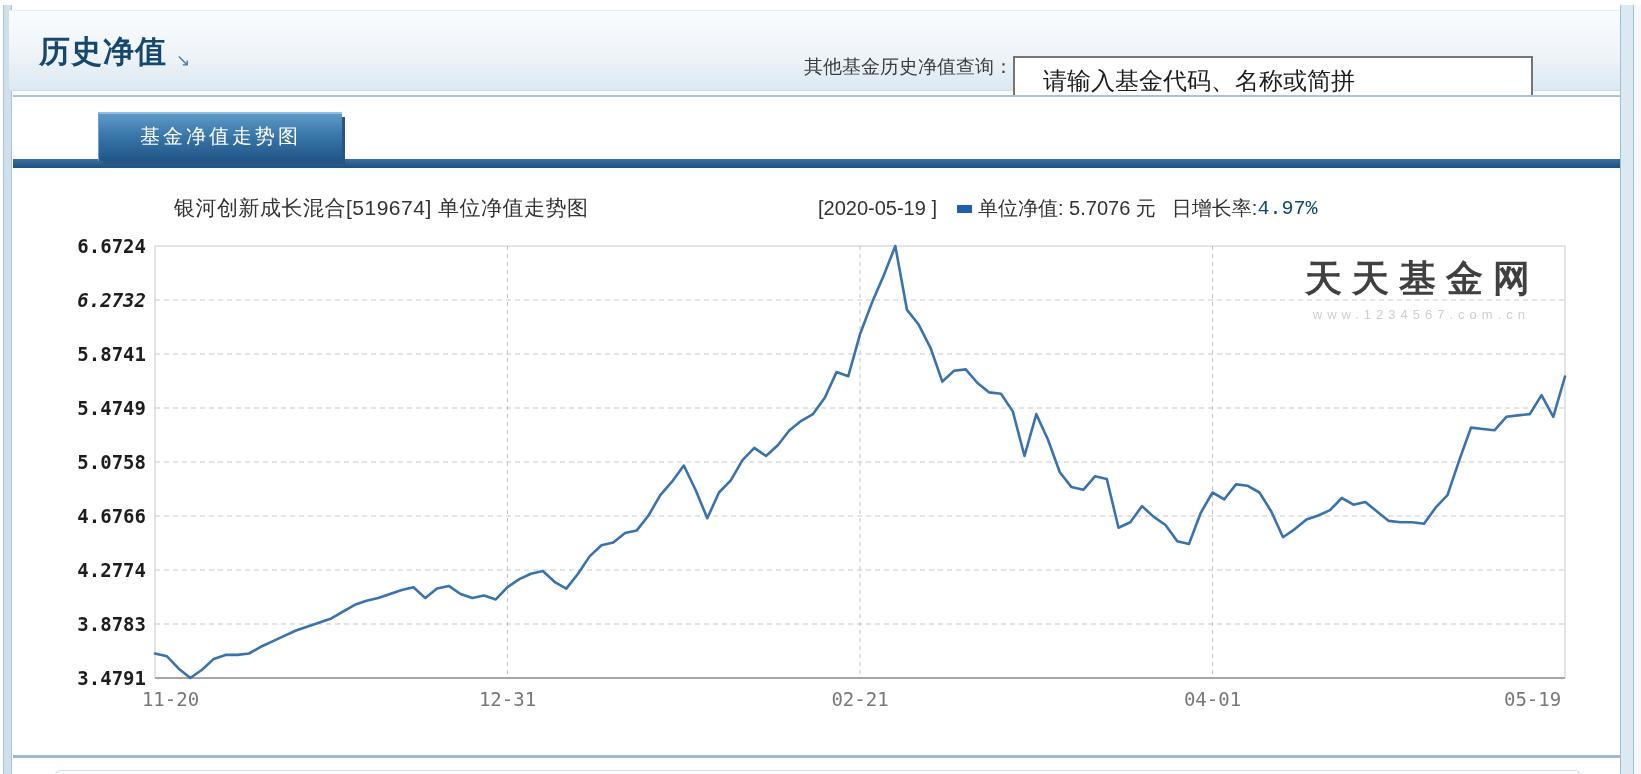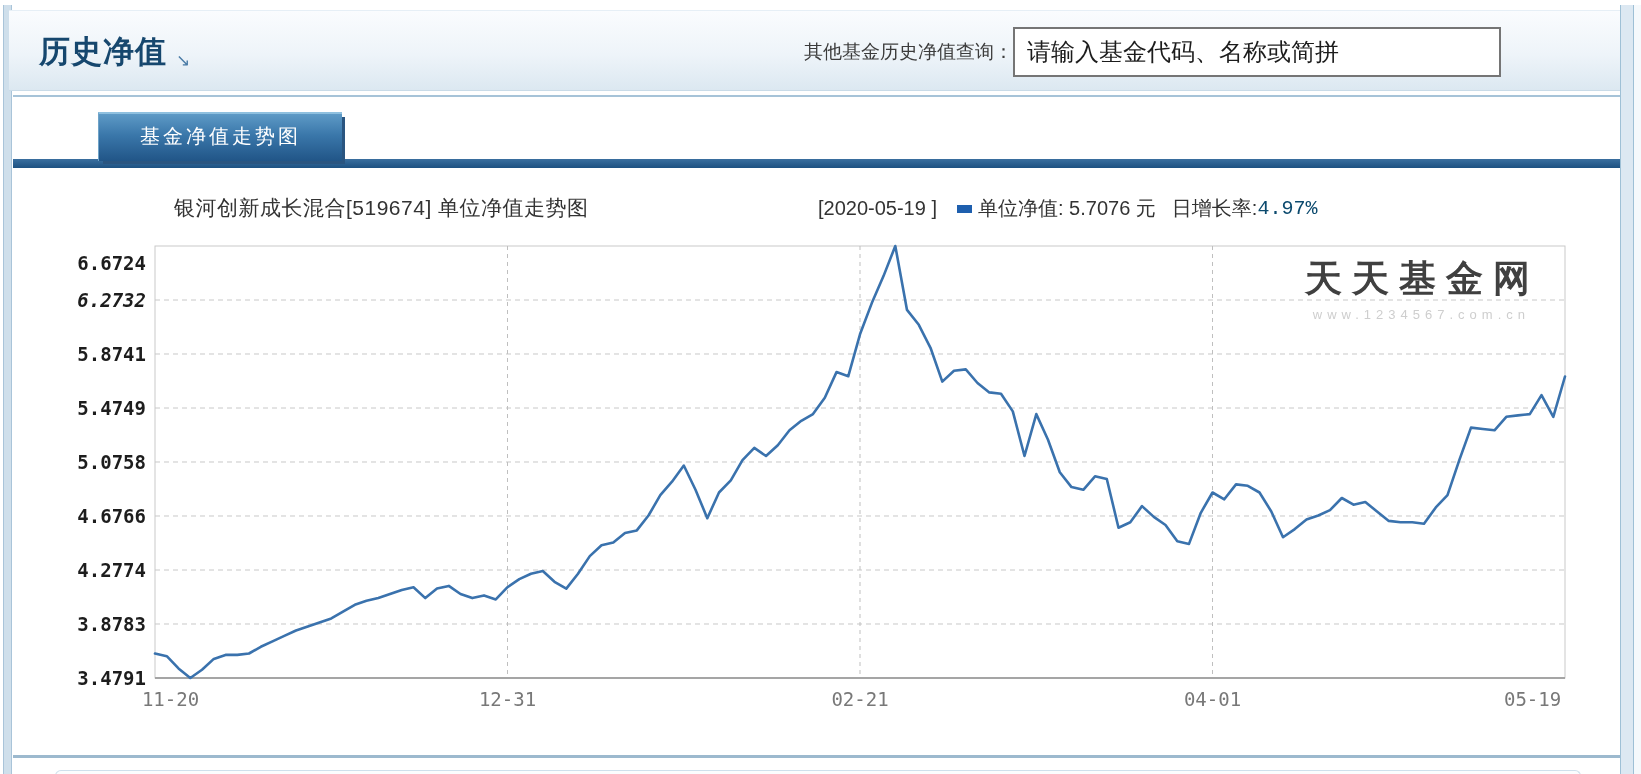--- a/index.html
+++ b/index.html
@@ -16,21 +16,21 @@
 
   
   .header{position:absolute;left:9px;right:21px;top:10px;height:79px;
           background:linear-gradient(180deg,#fafcfe 0%,#eef4f9 55%,#dce8f1 100%);
           border-top:1px solid #e6eff6;border-bottom:1px solid #c9dbe8;}
   .page-title{position:absolute;left:30px;top:20px;font-size:31px;font-weight:700;color:#16476e;letter-spacing:1px;}
   .title-arrow{font-size:17px;font-weight:400;color:#4a7ba6;margin-left:9px;position:relative;top:4px;}
   .search{position:absolute;left:795px;top:16px;display:flex;align-items:center;}
   .search-label{font-size:19px;color:#3c3c3c;white-space:nowrap;}
   .search input{width:460px;height:46px;border:2px solid #757575;font-size:24px;
-                padding:0 12px;color:#1d4ed8;font-family:"Liberation Sans",sans-serif;outline:none;}
+                padding:0 28px;color:#1d4ed8;font-family:"Liberation Sans",sans-serif;outline:none;margin-top:29px;}
   .search input::placeholder{color:#1c1c1c;opacity:1;}
 
   
   .panel{position:absolute;left:13px;right:21px;top:95px;height:658px;background:#fff;
          border-top:2px solid #a6c3d8;border-bottom:3px solid #9cb9ce;}
   .tab-row{position:relative;height:62px;background:#fff;}
   .tab{position:absolute;left:85px;top:15px;width:243px;height:47px;
        background:linear-gradient(180deg,#5e9ac6 0%,#3a77aa 45%,#215587 100%);
        border-top:2px solid #8fc0df;border-left:1px solid #6fa3c8;
        box-shadow:4px 4px 0 -1px #2a5580;
@@ -112,21 +112,21 @@
       <line x1="155" y1="461.9932358375348" x2="1565" y2="461.9932358375348" stroke="#c8c8c8" stroke-width="1" stroke-dasharray="5,4"></line>
       <line x1="155" y1="515.9983089593837" x2="1565" y2="515.9983089593837" stroke="#c8c8c8" stroke-width="1" stroke-dasharray="5,4"></line>
       <line x1="155" y1="570.0033820812325" x2="1565" y2="570.0033820812325" stroke="#c8c8c8" stroke-width="1" stroke-dasharray="5,4"></line>
       <line x1="155" y1="623.9949268781511" x2="1565" y2="623.9949268781511" stroke="#c8c8c8" stroke-width="1" stroke-dasharray="5,4"></line>
       <line x1="507.5" y1="246" x2="507.5" y2="678" stroke="#bfbfbf" stroke-width="1" stroke-dasharray="4,4"></line>
       <line x1="860" y1="246" x2="860" y2="678" stroke="#bfbfbf" stroke-width="1" stroke-dasharray="4,4"></line>
       <line x1="1212.5" y1="246" x2="1212.5" y2="678" stroke="#bfbfbf" stroke-width="1" stroke-dasharray="4,4"></line>
       <polyline points="155.0,653.5 166.8,656.2 178.5,668.4 190.3,678.0 202.0,669.8 213.8,658.9 225.5,654.9 237.3,654.9 249.0,653.5 260.8,646.8 272.5,641.4 284.3,635.9 296.0,630.5 307.8,626.5 319.5,622.4 331.3,618.4 343.0,611.6 354.8,604.8 366.5,600.8 378.3,598.1 390.0,594.0 401.8,589.9 413.5,587.2 425.3,598.1 437.0,588.6 448.8,585.9 460.5,594.0 472.3,598.1 484.0,595.4 495.8,599.4 507.5,587.2 519.3,579.1 531.0,573.7 542.8,571.0 554.5,581.8 566.3,588.6 578.0,573.7 589.8,556.1 601.5,545.3 613.3,542.6 625.0,533.1 636.8,530.4 648.5,515.5 660.3,495.2 672.0,481.7 683.8,465.5 695.5,489.8 707.3,518.2 719.0,492.5 730.8,480.4 742.5,460.1 754.3,447.9 766.0,456.0 777.8,445.2 789.5,430.3 801.3,420.8 813.0,414.1 824.8,397.8 836.5,372.1 848.3,376.2 860.0,334.3 871.8,303.1 883.5,276.1 895.3,246.0 907.0,309.9 918.8,324.8 930.5,347.8 942.3,381.6 954.0,370.8 965.8,369.4 977.5,383.0 989.3,392.4 1001.0,393.8 1012.8,411.4 1024.5,456.0 1036.3,414.1 1048.0,439.8 1059.8,472.2 1071.5,487.1 1083.3,489.8 1095.0,476.3 1106.8,479.0 1118.5,527.7 1130.3,522.3 1142.0,506.1 1153.8,516.9 1165.5,525.0 1177.3,541.2 1189.0,543.9 1200.8,512.8 1212.5,492.5 1224.3,499.3 1236.0,484.4 1247.8,485.8 1259.5,492.5 1271.3,511.5 1283.0,537.2 1294.8,529.1 1306.5,519.6 1318.3,515.5 1330.0,510.1 1341.8,498.0 1353.5,504.7 1365.3,502.0 1377.0,511.5 1388.8,520.9 1400.5,522.3 1412.3,522.3 1424.0,523.7 1435.8,507.4 1447.5,495.2 1459.3,460.1 1471.0,427.6 1482.8,429.0 1494.5,430.3 1506.3,416.8 1518.0,415.4 1529.8,414.1 1541.5,395.1 1553.3,416.8 1565.0,376.5" fill="none" stroke="#3a72ad" stroke-width="2.6" stroke-linejoin="round" stroke-linecap="round"></polyline>
     </svg>
   <div id="y-axis">
-      <div class="ytick" style="top: 252px;">6.6724</div>
+      <div class="ytick" style="top: 235px;">6.6724</div>
       <div class="ytick" style="top: 289.005px; font-style: italic;">6.2732</div>
       <div class="ytick" style="top: 342.997px;">5.8741</div>
       <div class="ytick" style="top: 397.002px;">5.4749</div>
       <div class="ytick" style="top: 450.993px;">5.0758</div>
       <div class="ytick" style="top: 504.998px;">4.6766</div>
       <div class="ytick" style="top: 559.003px;">4.2774</div>
       <div class="ytick" style="top: 612.995px;">3.8783</div>
       <div class="ytick" style="top: 667px;">3.4791</div>
     </div>
   <div id="x-axis">

